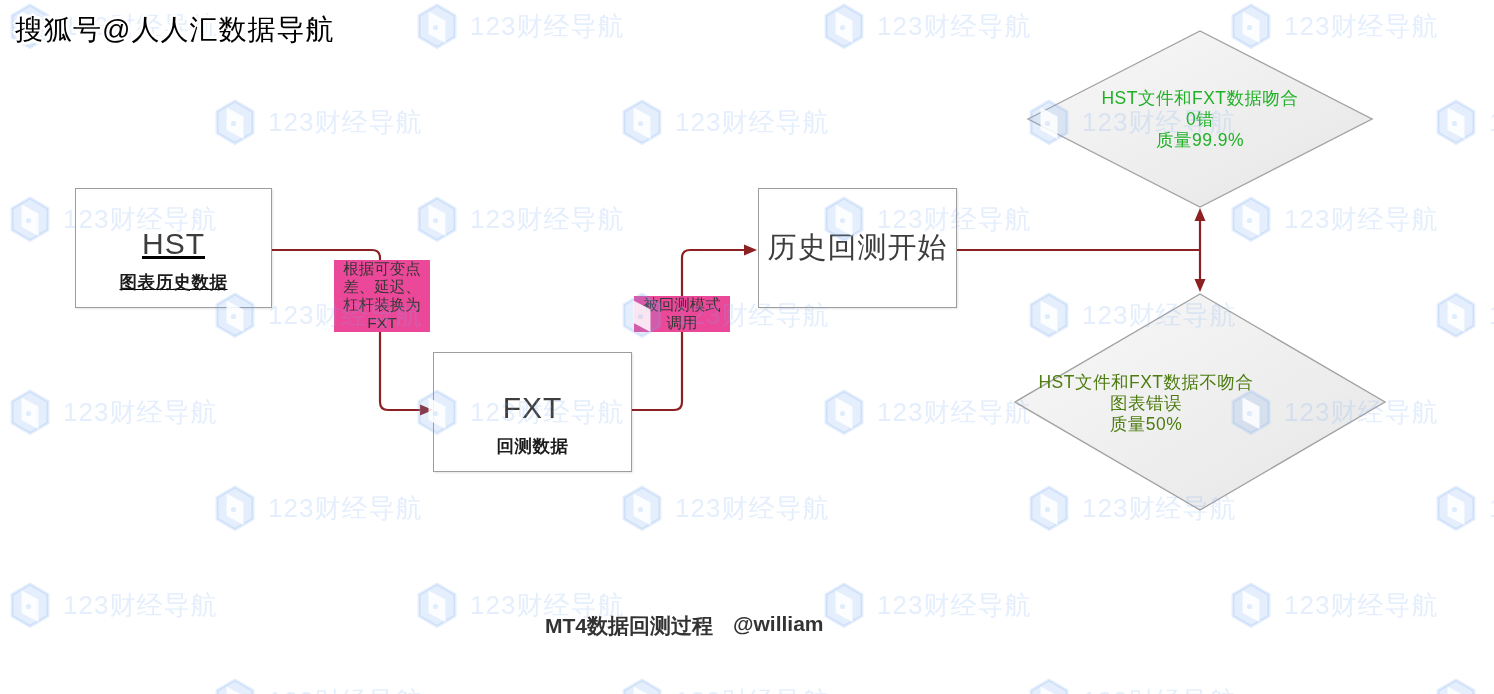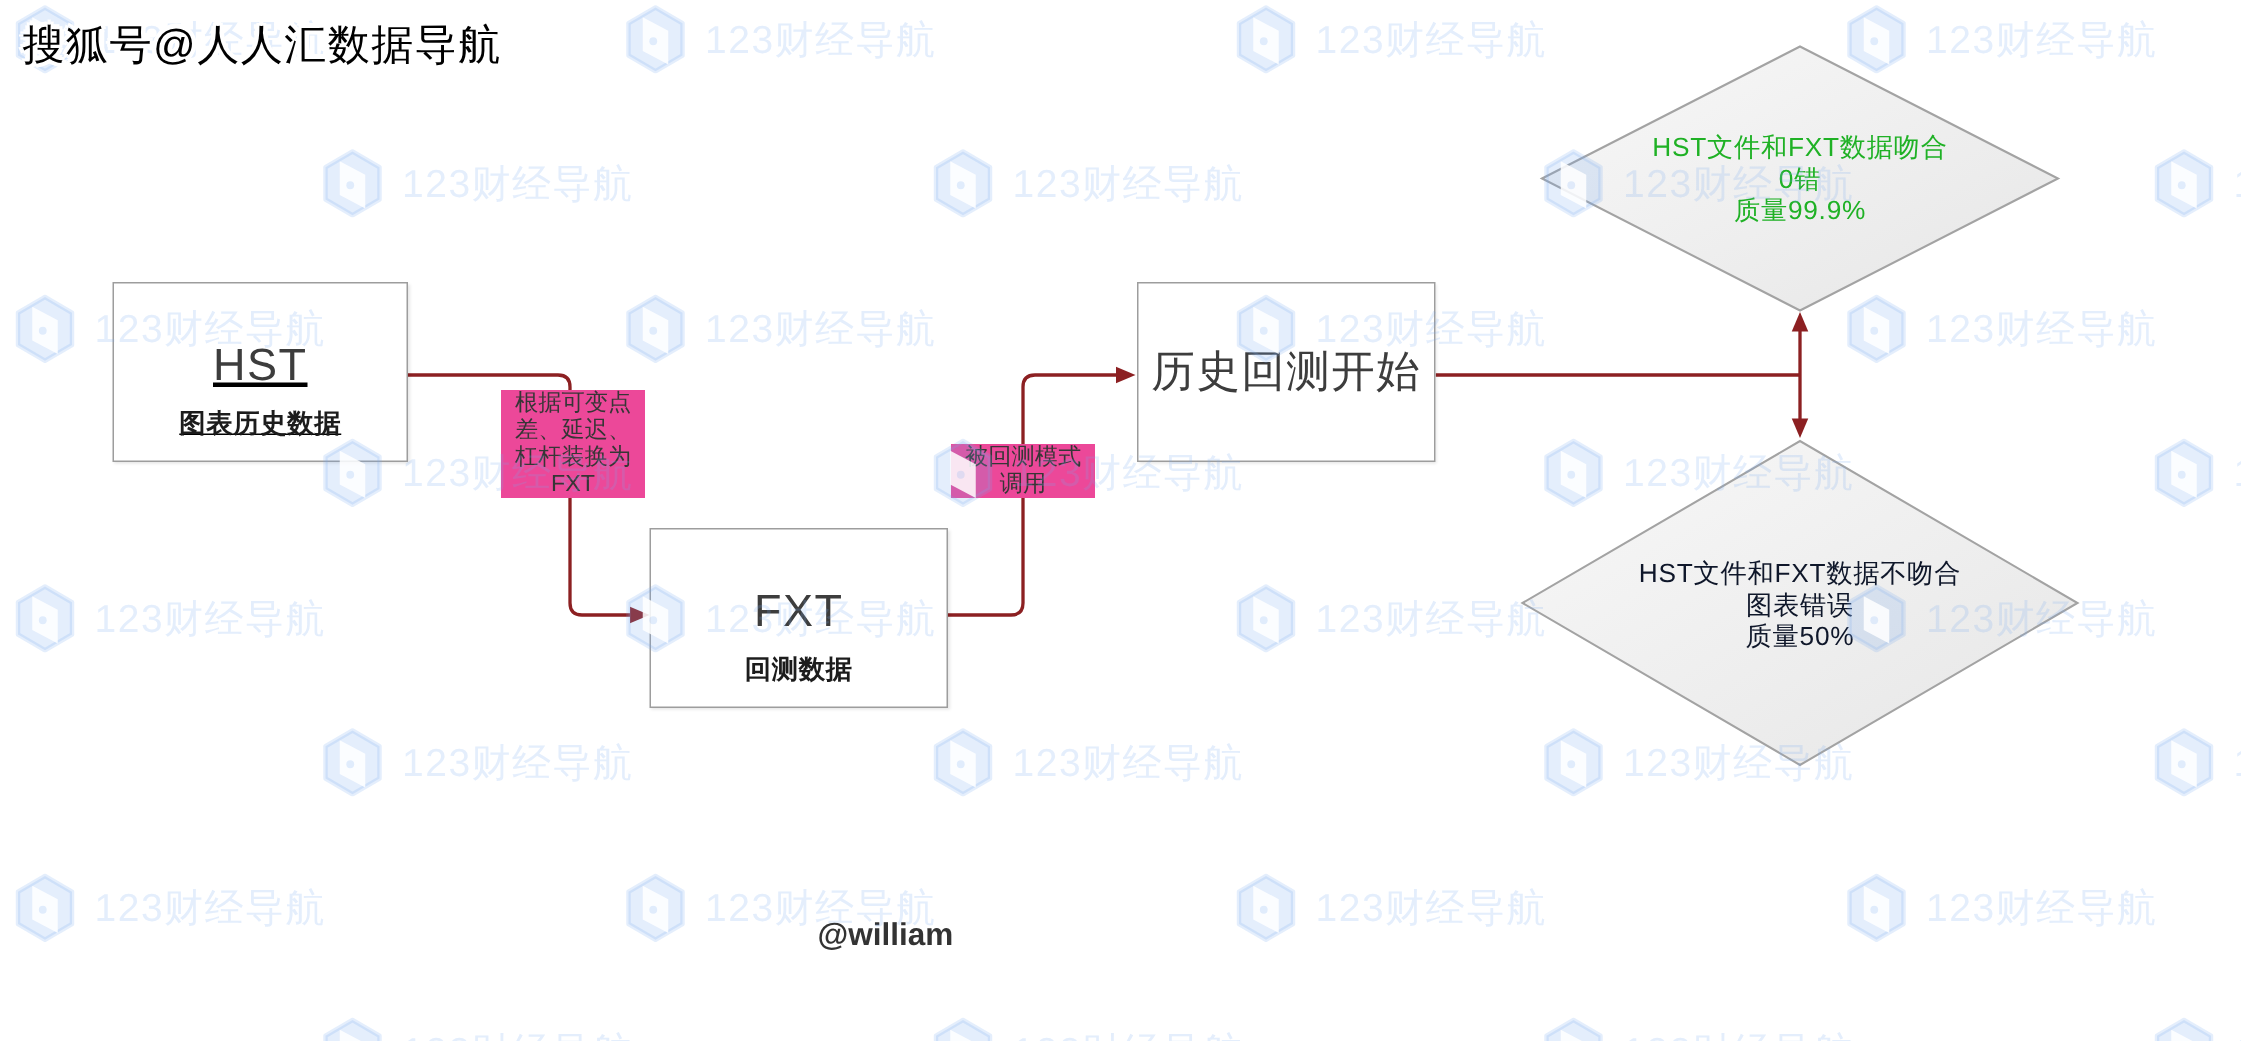--- a/index.html
+++ b/index.html
@@ -88,25 +88,26 @@
 <div class="edge-label" style="left:334px;top:260px;width:96px;">根据可变点
 差、延迟、
 杠杆装换为
 FXT</div>
 <div class="edge-label" style="left:634px;top:296px;width:96px;">被回测模式
 调用</div>
 
 <div class="diamond-text" style="left: 1040px; top: 88px; width: 320px; color: rgb(31, 177, 37);">HST文件和FXT数据吻合
 0错
 质量99.9%</div>
-<div class="diamond-text" style="left: 1030px; top: 372px; width: 340px; color: #0f172a;">HST文件和FXT数据不吻合
+<div class="diamond-text" style="left: 976px; top: 372px; width: 340px; color: #4d7c0f;">HST文件和FXT数据不吻合
 图表错误
 质量50%</div>
 
 <div class="caption">
+  <span>MT4数据回测过程</span>
   <span>@william</span>
 </div>
 
 <div class="sohu">搜狐号@人人汇数据导航</div>
 
 <div class="wm-layer">
     <div class="wm" style="left: 8px; top: 3px;">
       <svg width="44" height="46" viewBox="0 0 44 46">
         <path d="M22 2 L40 12.5 V34 L22 44.5 L4 34 V12.5 Z" fill="rgba(120,170,240,0.20)" stroke="rgba(120,170,240,0.20)" stroke-width="3" stroke-linejoin="round"></path>
         <path d="M13.5 8.5 L30.5 17.5 V40 L13.5 31 Z" fill="rgba(255,255,255,0.85)"></path>

